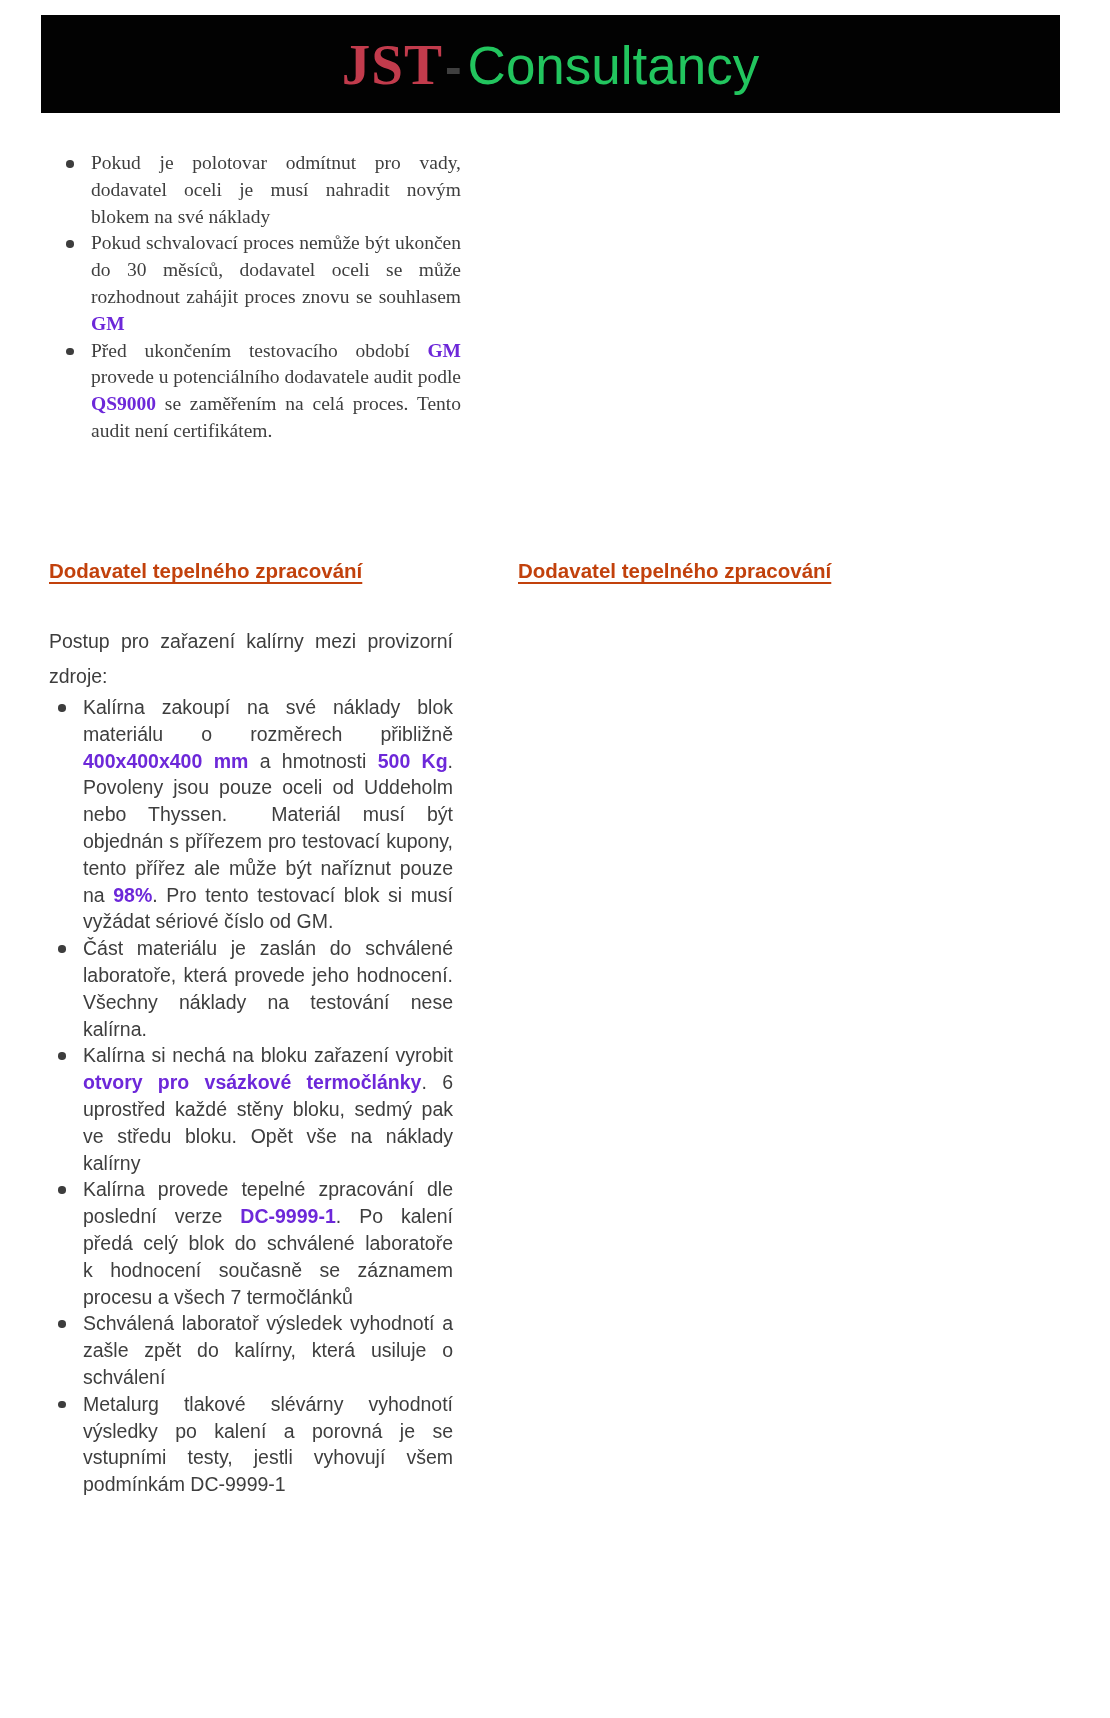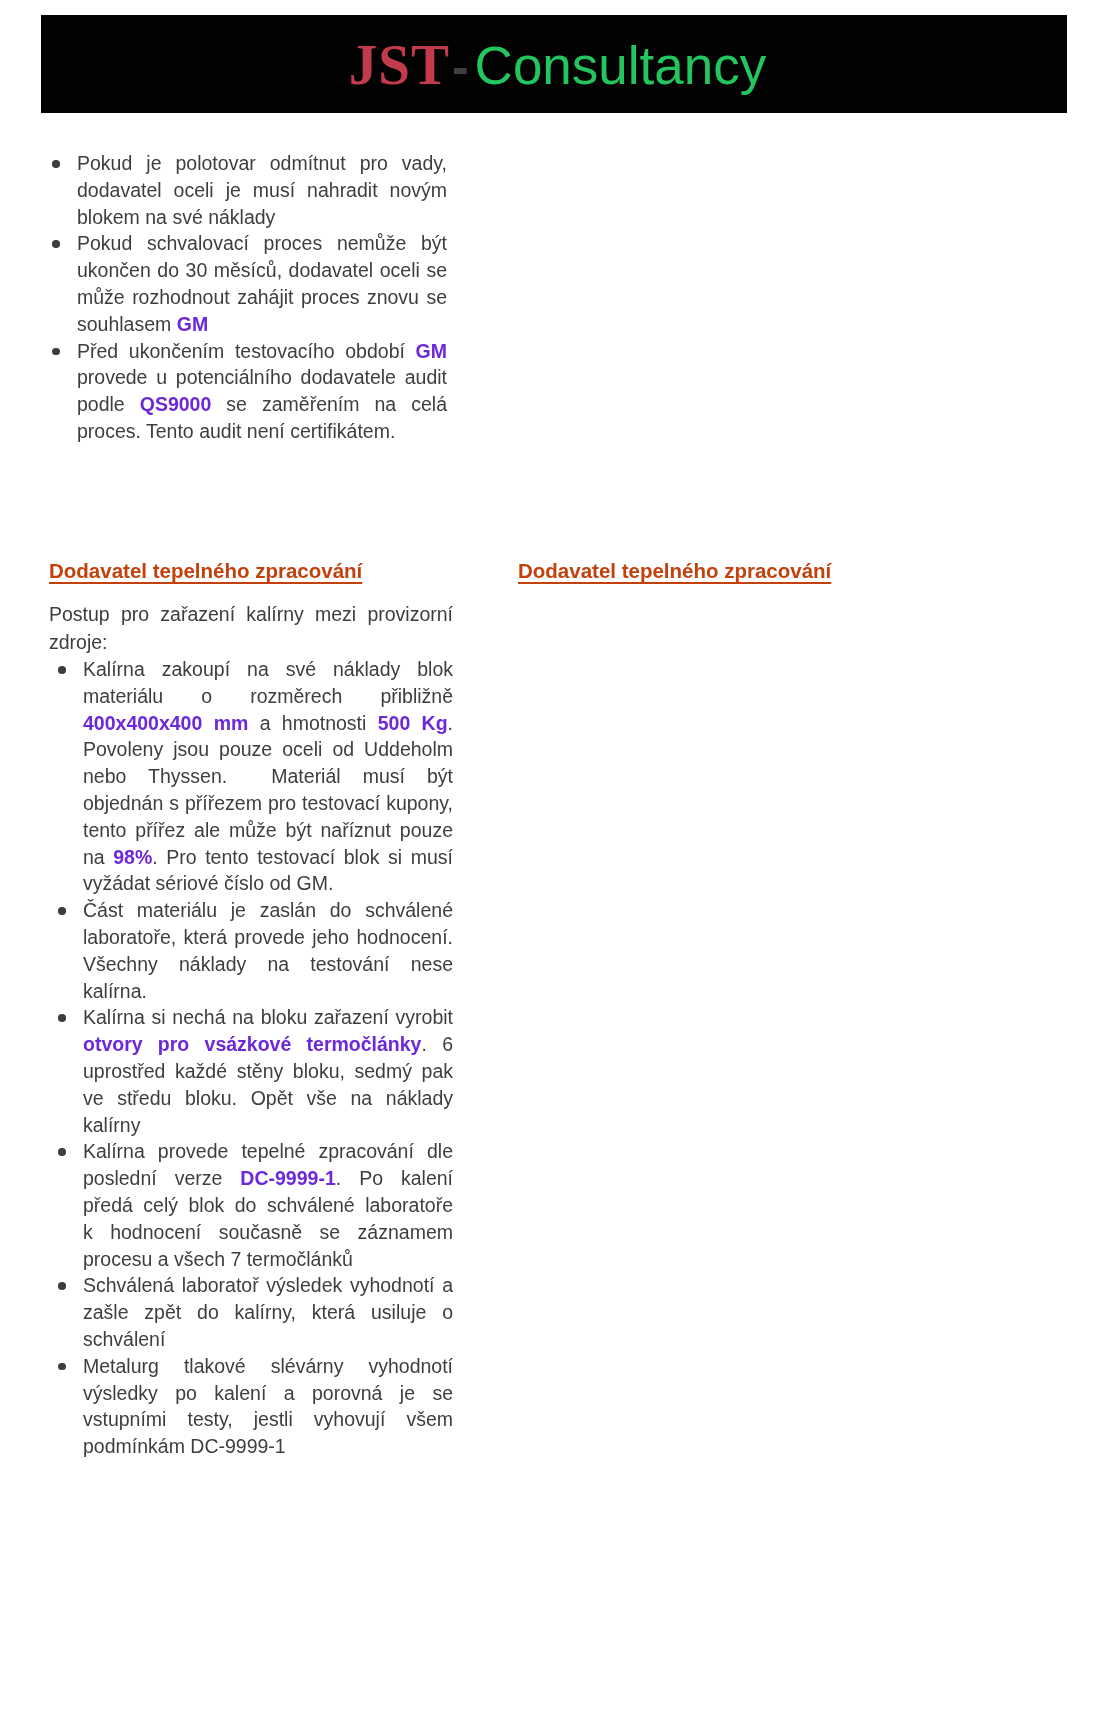--- a/index.html
+++ b/index.html
@@ -21,21 +21,20 @@
   .banner {
     position: absolute;
     left: 41px;
     top: 15px;
     width: 1019px;
     height: 98px;
     background: #020202;
     display: flex;
     align-items: center;
     justify-content: center;
-    padding-left: 7px;
   }
   .banner-title {
     line-height: 1;
     white-space: pre;
     display: flex;
     align-items: baseline;
   }
   .brand-jst {
     font-family: "Liberation Serif", "DejaVu Serif", serif;
     font-weight: bold;
@@ -50,45 +49,46 @@
     margin: 0 6px 0 2px;
   }
   .brand-name {
     font-size: 53px;
     color: #22c55e;
   }
 
   
   .intro-list {
     position: absolute;
-    left: 43px;
+    left: 57px;
     top: 150px;
     width: 404px;
+    font-family: Liberation Serif, serif;
   }
   .col {
     position: absolute;
     top: 557px;
   }
   .col.left  { left: 49px;  width: 404px; }
   .col.right { left: 518px; width: 352px; }
 
   .col-heading {
     margin: 0;
     font-size: 20.5px;
     line-height: 27px;
     font-weight: bold;
     color: #c2410c;
     text-decoration: underline;
     text-decoration-thickness: 2px;
     text-underline-offset: 4px;
   }
   .col-intro {
-    margin: 16px 0 0 0;
+    margin: 40px 0 0 0;
     font-size: 19.5px;
-    line-height: 28px;
+    line-height: 35px;
     text-align: justify;
   }
   .bullets { margin-top: 0; }
   .col .bullets { margin-top: 24px; }
   .col.left .bullets { margin-top: 0; }
 
   .bullet {
     position: relative;
     padding-left: 34px;
     font-size: 19.5px;

